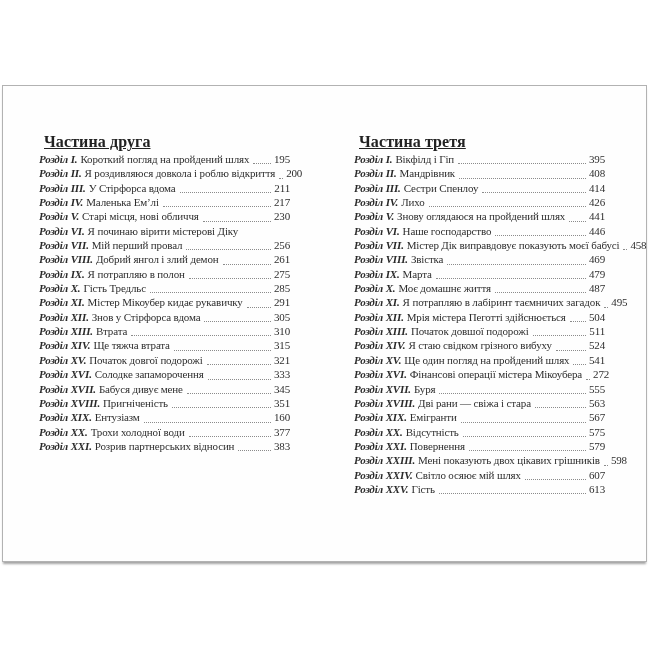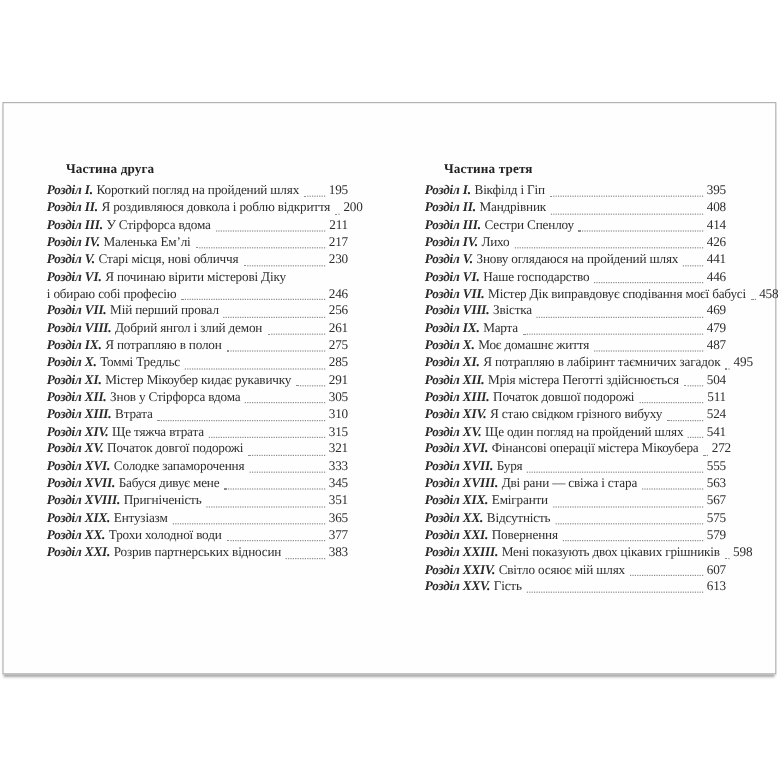--- a/index.html
+++ b/index.html
@@ -27,26 +27,27 @@
     box-shadow: 0 3px 2px -1px rgba(90,90,90,0.55);
   }
   .toc-col {
     position: absolute;
     top: 49px;
     width: 251px;
   }
   .toc-col.left  { left: 36px; }
   .toc-col.right { left: 351px; }
   .part-heading {
-    margin: 0 0 5px 16px;
-    font-size: 11px;
+    margin: 0 0 5px 5px;
+    font-size: 16px;
     line-height: 13px;
     font-weight: 700;
     color: #222222;
     letter-spacing: 0.1px;
+    text-decoration: underline;
   }
   .toc-list { width: 100%; }
   .toc-row {
     display: flex;
     align-items: flex-start;
     height: 14.35px;
     font-size: 11px;
     color: #2e2e2e;
     letter-spacing: -0.15px;
   }
@@ -111,46 +112,40 @@
     <span class="chapter-title">Старі місця, нові обличчя</span>
     <span class="dot-leader"></span>
     <span class="page-num">230</span>
   </div>
           <div class="toc-row">
     <span class="chapter-label">Розділ VI.</span>
     <span class="chapter-title">Я починаю вірити містерові Діку</span>
 
   </div>
           <div class="toc-row">
-
-    <span class="chapter-title">і обираю собі професію</span>
-    <span class="dot-leader"></span>
-    <span class="page-num">246</span>
-  </div>
-          <div class="toc-row">
     <span class="chapter-label">Розділ VII.</span>
     <span class="chapter-title">Мій перший провал</span>
     <span class="dot-leader"></span>
     <span class="page-num">256</span>
   </div>
           <div class="toc-row">
     <span class="chapter-label">Розділ VIII.</span>
     <span class="chapter-title">Добрий янгол і злий демон</span>
     <span class="dot-leader"></span>
     <span class="page-num">261</span>
   </div>
           <div class="toc-row">
     <span class="chapter-label">Розділ IX.</span>
     <span class="chapter-title">Я потрапляю в полон</span>
     <span class="dot-leader"></span>
     <span class="page-num">275</span>
   </div>
           <div class="toc-row">
     <span class="chapter-label">Розділ X.</span>
-    <span class="chapter-title">Томмі Тредльс</span>
+    <span class="chapter-title">Гість Тредльс</span>
     <span class="dot-leader"></span>
     <span class="page-num">285</span>
   </div>
           <div class="toc-row">
     <span class="chapter-label">Розділ XI.</span>
     <span class="chapter-title">Містер Мікоубер кидає рукавичку</span>
     <span class="dot-leader"></span>
     <span class="page-num">291</span>
   </div>
           <div class="toc-row">
@@ -192,21 +187,21 @@
           <div class="toc-row">
     <span class="chapter-label">Розділ XVIII.</span>
     <span class="chapter-title">Пригніченість</span>
     <span class="dot-leader"></span>
     <span class="page-num">351</span>
   </div>
           <div class="toc-row">
     <span class="chapter-label">Розділ XIX.</span>
     <span class="chapter-title">Ентузіазм</span>
     <span class="dot-leader"></span>
-    <span class="page-num">365</span>
+    <span class="page-num">160</span>
   </div>
           <div class="toc-row">
     <span class="chapter-label">Розділ XX.</span>
     <span class="chapter-title">Трохи холодної води</span>
     <span class="dot-leader"></span>
     <span class="page-num">377</span>
   </div>
           <div class="toc-row">
     <span class="chapter-label">Розділ XXI.</span>
     <span class="chapter-title">Розрив партнерських відносин</span>
@@ -250,21 +245,21 @@
     <span class="page-num">441</span>
   </div>
           <div class="toc-row">
     <span class="chapter-label">Розділ VI.</span>
     <span class="chapter-title">Наше господарство</span>
     <span class="dot-leader"></span>
     <span class="page-num">446</span>
   </div>
           <div class="toc-row">
     <span class="chapter-label">Розділ VII.</span>
-    <span class="chapter-title">Містер Дік виправдовує сподівання моєї бабусі</span>
+    <span class="chapter-title">Містер Дік виправдовує показують моєї бабусі</span>
     <span class="dot-leader"></span>
     <span class="page-num">458</span>
   </div>
           <div class="toc-row">
     <span class="chapter-label">Розділ VIII.</span>
     <span class="chapter-title">Звістка</span>
     <span class="dot-leader"></span>
     <span class="page-num">469</span>
   </div>
           <div class="toc-row">

